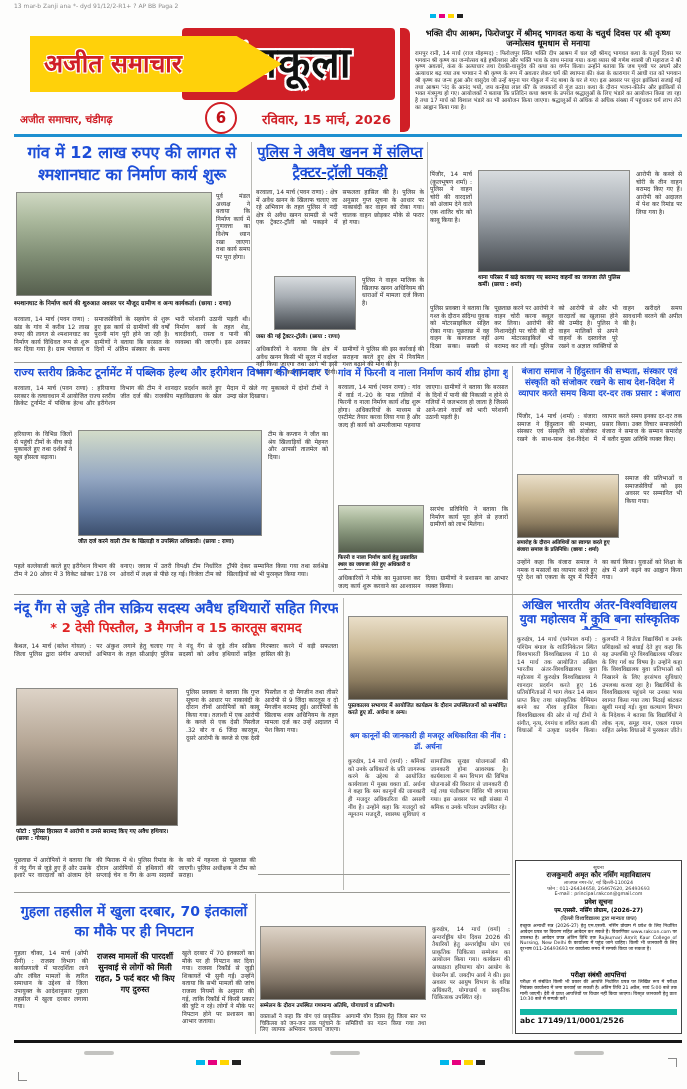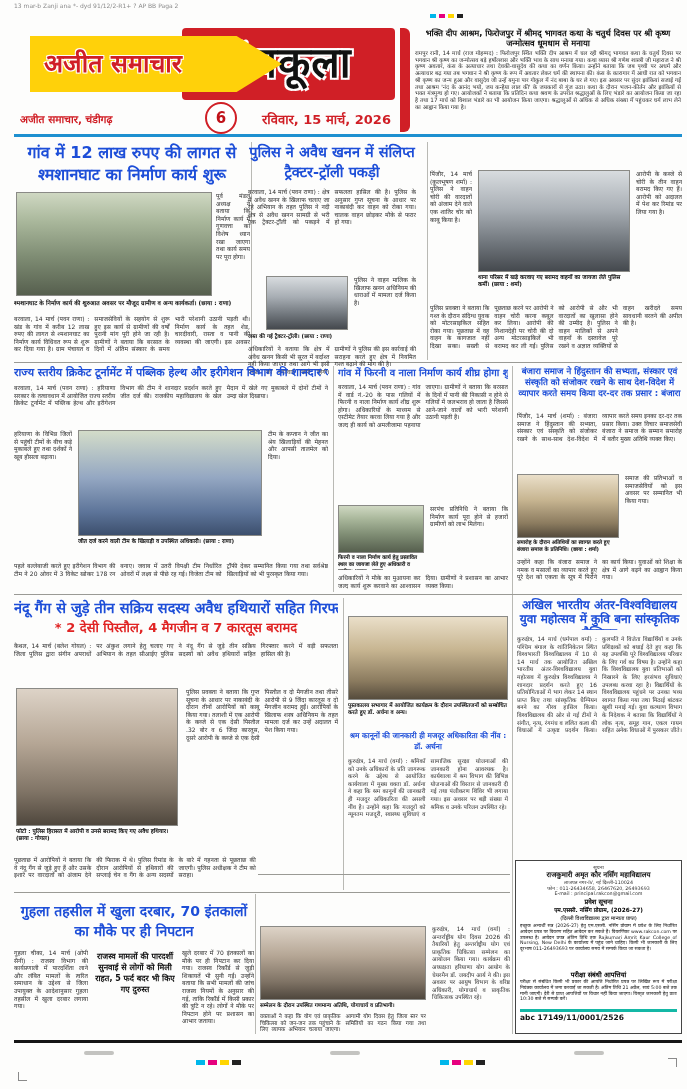--- a/index.html
+++ b/index.html
@@ -66,21 +66,21 @@
   <div class="abs vrule" style="left:255px;top:894px;height:140px;"></div>
 
   <div class="abs" style="left:14px;top:142px;width:236px;height:218px;">
     <div class="hd" style="font-size:16px;line-height:22px;height:46px;overflow:hidden;">गांव में 12 लाख रुपए की लागत से श्मशानघाट का निर्माण कार्य शुरू</div>
     <div class="abs ph ph-green" style="left:2px;top:50px;width:196px;height:104px;"></div>
     <div class="abs body-txt" style="left:202px;top:50px;width:34px;height:104px;">पूर्व मंडल अध्यक्ष ने बताया कि निर्माण कार्य में गुणवत्ता का विशेष ध्यान रखा जाएगा तथा कार्य समय पर पूरा होगा।</div>
     <div class="abs cap" style="left:0;top:157px;width:236px;height:14px;">श्मशानघाट के निर्माण कार्य की शुरुआत अवसर पर मौजूद ग्रामीण व अन्य कार्यकर्ता। (छाया : राणा)</div>
     <div class="abs body-txt cols3" style="left:0;top:173px;width:236px;height:45px;">बरवाला, 14 मार्च (पवन राणा) : खंड के गांव में करीब 12 लाख रुपए की लागत से श्मशानघाट का निर्माण कार्य विधिवत रूप से शुरू कर दिया गया है। ग्राम पंचायत व समाजसेवियों के सहयोग से शुरू हुए इस कार्य से ग्रामीणों की वर्षों पुरानी मांग पूरी होने जा रही है। ग्रामीणों ने बताया कि बरसात के दिनों में अंतिम संस्कार के समय भारी परेशानी उठानी पड़ती थी। निर्माण कार्य के तहत शेड, चारदीवारी, रास्ता व पानी की व्यवस्था की जाएगी। इस अवसर पर सरपंच प्रतिनिधि, पंच व भारी संख्या में ग्रामीण मौजूद रहे।</div>
   </div>
 
-  <div class="abs" style="left:248px;top:142px;width:168px;height:246px;">
+  <div class="abs" style="left:256px;top:142px;width:168px;height:246px;text-decoration:underline;">
     <div class="hd" style="font-size:14.5px;line-height:20px;height:42px;overflow:hidden;">पुलिस ने अवैध खनन में संलिप्त ट्रैक्टर-ट्रॉली पकड़ी</div>
     <div class="abs body-txt cols2" style="left:0;top:46px;width:168px;height:84px;">बरवाला, 14 मार्च (पवन राणा) : क्षेत्र में अवैध खनन के खिलाफ चलाए जा रहे अभियान के तहत पुलिस ने नदी क्षेत्र से अवैध खनन सामग्री से भरी एक ट्रैक्टर-ट्रॉली को पकड़ने में सफलता हासिल की है। पुलिस के अनुसार गुप्त सूचना के आधार पर नाकाबंदी कर वाहन को रोका गया। चालक वाहन छोड़कर मौके से फरार हो गया।</div>
     <div class="abs ph ph-vehicle" style="left:18px;top:134px;width:82px;height:54px;"></div>
     <div class="abs body-txt" style="left:106px;top:134px;width:62px;height:54px;">पुलिस ने वाहन मालिक के खिलाफ खनन अधिनियम की धाराओं में मामला दर्ज किया है।</div>
     <div class="abs cap" style="left:0;top:191px;width:168px;height:10px;font-size:5.6px;">जब्त की गई ट्रैक्टर-ट्रॉली। (छाया : राणा)</div>
     <div class="abs body-txt cols2" style="left:0;top:203px;width:168px;height:43px;">अधिकारियों ने बताया कि क्षेत्र में अवैध खनन किसी भी सूरत में बर्दाश्त नहीं किया जाएगा तथा आगे भी इसी प्रकार की कार्रवाई जारी रहेगी। ग्रामीणों ने पुलिस की इस कार्रवाई की सराहना करते हुए क्षेत्र में नियमित गश्त बढ़ाने की मांग की है।</div>
   </div>
 
   <div class="abs" style="left:430px;top:142px;width:252px;height:218px;">
     <div class="abs body-txt" style="left:0;top:28px;width:42px;height:128px;">पिंजौर, 14 मार्च (कुलभूषण शर्मा) : पुलिस ने वाहन चोरी की वारदातों को अंजाम देने वाले एक शातिर चोर को काबू किया है।</div>
@@ -121,21 +121,21 @@
     <div class="abs" style="left:0;top:108px;width:102px;height:82px;">
       <div class="ph ph-event" style="width:102px;height:64px;"></div>
       <div class="cap" style="margin-top:1px;height:16px;font-size:5.3px;">समारोह के दौरान अतिथियों का स्वागत करते हुए बंजारा समाज के प्रतिनिधि। (छाया : शर्मा)</div>
     </div>
     <div class="abs body-txt" style="left:108px;top:108px;width:57px;height:82px;">समाज की प्रतिभाओं व समाजसेवियों को इस अवसर पर सम्मानित भी किया गया।</div>
     <div class="abs body-txt cols2" style="left:0;top:192px;width:165px;height:34px;">उन्होंने कहा कि बंजारा समाज ने नमक व मसालों का व्यापार करते हुए पूरे देश को एकता के सूत्र में पिरोने का कार्य किया। युवाओं को शिक्षा के क्षेत्र में आगे बढ़ने का आह्वान किया गया।</div>
   </div>
 
   <div class="abs" style="left:14px;top:598px;width:324px;height:292px;">
     <div class="hd" style="font-size:14.5px;line-height:20px;height:21px;overflow:hidden;white-space:nowrap;">नंदू गैंग से जुड़े तीन सक्रिय सदस्य अवैध हथियारों सहित गिरफ्तार</div>
-    <div class="hd" style="font-size:13px;line-height:18px;height:20px;color:#e02424;overflow:hidden;">* 2 देसी पिस्तौल, 4 मैगजीन व 7 कारतूस बरामद</div>
+    <div class="hd" style="font-size:13px;line-height:18px;height:20px;color:#e02424;overflow:hidden;">* 2 देसी पिस्तौल, 3 मैगजीन व 15 कारतूस बरामद</div>
     <div class="abs body-txt cols4" style="left:0;top:44px;width:324px;height:42px;">कैथल, 14 मार्च (बलेश गोयल) : जिला पुलिस द्वारा संगीन अपराधों पर अंकुश लगाने हेतु चलाए गए अभियान के तहत सीआईए पुलिस ने नंदू गैंग से जुड़े तीन सक्रिय सदस्यों को अवैध हथियारों सहित गिरफ्तार करने में बड़ी सफलता हासिल की है।</div>
     <div class="abs" style="left:2px;top:90px;width:162px;height:166px;">
       <div class="ph ph-meet" style="width:162px;height:138px;"></div>
       <div class="cap" style="margin-top:2px;height:22px;font-size:5.7px;">फोटो : पुलिस हिरासत में आरोपी व उनसे बरामद किए गए अवैध हथियार। (छाया : गोयल)</div>
     </div>
     <div class="abs body-txt cols2" style="left:172px;top:90px;width:152px;height:164px;">पुलिस प्रवक्ता ने बताया कि गुप्त सूचना के आधार पर नाकाबंदी के दौरान तीनों आरोपियों को काबू किया गया। तलाशी में एक आरोपी के कब्जे से एक देसी पिस्तौल .32 बोर व 6 जिंदा कारतूस, दूसरे आरोपी के कब्जे से एक देसी पिस्तौल व दो मैगजीन तथा तीसरे आरोपी से 9 जिंदा कारतूस व दो मैगजीन बरामद हुईं। आरोपियों के खिलाफ शस्त्र अधिनियम के तहत मामला दर्ज कर उन्हें अदालत में पेश किया गया।</div>
     <div class="abs body-txt cols4" style="left:0;top:258px;width:324px;height:32px;">पूछताछ में आरोपियों ने बताया कि वे नंदू गैंग से जुड़े हुए हैं और उसके इशारे पर वारदातों को अंजाम देने की फिराक में थे। पुलिस रिमांड के दौरान आरोपियों से हथियारों की सप्लाई चेन व गैंग के अन्य सदस्यों के बारे में गहनता से पूछताछ की जाएगी। पुलिस अधीक्षक ने टीम को सराहा।</div>
   </div>
 
   <div class="abs" style="left:348px;top:598px;width:160px;height:292px;">
@@ -171,21 +171,21 @@
     <div style="font-size:7px;font-weight:bold;text-align:center;color:#111;">राजकुमारी अमृत कौर नर्सिंग महाविद्यालय</div>
     <div style="font-size:4.8px;text-align:center;color:#333;">लाजपत नगर-IV, नई दिल्ली-110024</div>
     <div style="font-size:4.8px;text-align:center;color:#333;">फोन : 011-26434658, 26467620, 26493693</div>
     <div style="font-size:4.8px;text-align:center;color:#333;">E-mail : principal.rakcon@gmail.com</div>
     <div style="font-size:6.6px;font-weight:bold;text-align:center;margin-top:1px;">प्रवेश सूचना</div>
     <div style="font-size:5.8px;font-weight:bold;text-align:center;">एम.एससी. नर्सिंग प्रोग्राम, (2026-27)</div>
     <div style="font-size:5.2px;text-align:center;">(दिल्ली विश्वविद्यालय द्वारा मान्यता प्राप्त)</div>
     <div style="font-size:4.7px;line-height:5.8px;text-align:justify;color:#222;height:46px;overflow:hidden;margin-top:1px;">इच्छुक अभ्यर्थी सत्र (2026-27) हेतु एम.एससी. नर्सिंग प्रोग्राम में प्रवेश के लिए निर्धारित आवेदन प्रपत्र पर विवरण सहित आवेदन कर सकते हैं। विवरणिका www.rakcon.com पर उपलब्ध है। आवेदन प्रपत्र अंतिम तिथि तक Rajkumari Amrit Kaur College of Nursing, New Delhi के कार्यालय में पहुंच जाने चाहिए। किसी भी जानकारी के लिए दूरभाष 011-26493693 पर कार्यालय समय में सम्पर्क किया जा सकता है।</div>
     <div style="font-size:6.6px;font-weight:bold;text-align:center;margin-top:1px;">परीक्षा संबंधी आपत्तियां</div>
     <div style="font-size:4.7px;line-height:5.8px;text-align:justify;color:#222;height:28px;overflow:hidden;">परीक्षा से संबंधित किसी भी प्रकार की आपत्ति निर्धारित प्रपत्र पर लिखित रूप में परीक्षा नियंत्रक कार्यालय में जमा करवाई जा सकती है। अंतिम तिथि 21 अप्रैल, सायं 5:00 बजे तक मानी जाएगी। देरी से प्राप्त आपत्तियों पर विचार नहीं किया जाएगा। विस्तृत जानकारी हेतु प्रातः 10:30 बजे से सम्पर्क करें।</div>
-    <div style="font-size:7.5px;font-weight:bold;border-top:3px solid #14b8a6;margin-top:2px;padding-top:1px;color:#111;">abc 17149/11/0001/2526</div>
+    <div style="font-size:7.5px;font-weight:bold;border-top:6px solid #14b8a6;margin-top:2px;padding-top:1px;color:#111;">abc 17149/11/0001/2526</div>
   </div>
 
   <div class="abs" style="left:14px;top:1040px;width:668px;height:3px;background:#151515;"></div>
   <div class="abs" style="left:196px;top:1050px;">
     <span class="regmark" style="background:#00b7eb;"></span><span class="regmark" style="background:#e6007e;"></span><span class="regmark" style="background:#ffd500;"></span><span class="regmark" style="background:#222;"></span>
   </div>
   <div class="abs" style="left:440px;top:1050px;">
     <span class="regmark" style="background:#00b7eb;"></span><span class="regmark" style="background:#e6007e;"></span><span class="regmark" style="background:#ffd500;"></span><span class="regmark" style="background:#222;"></span>
   </div>
   <div class="abs" style="left:84px;top:1051px;width:30px;height:4px;background:#c3c3c0;border-radius:2px;"></div>

